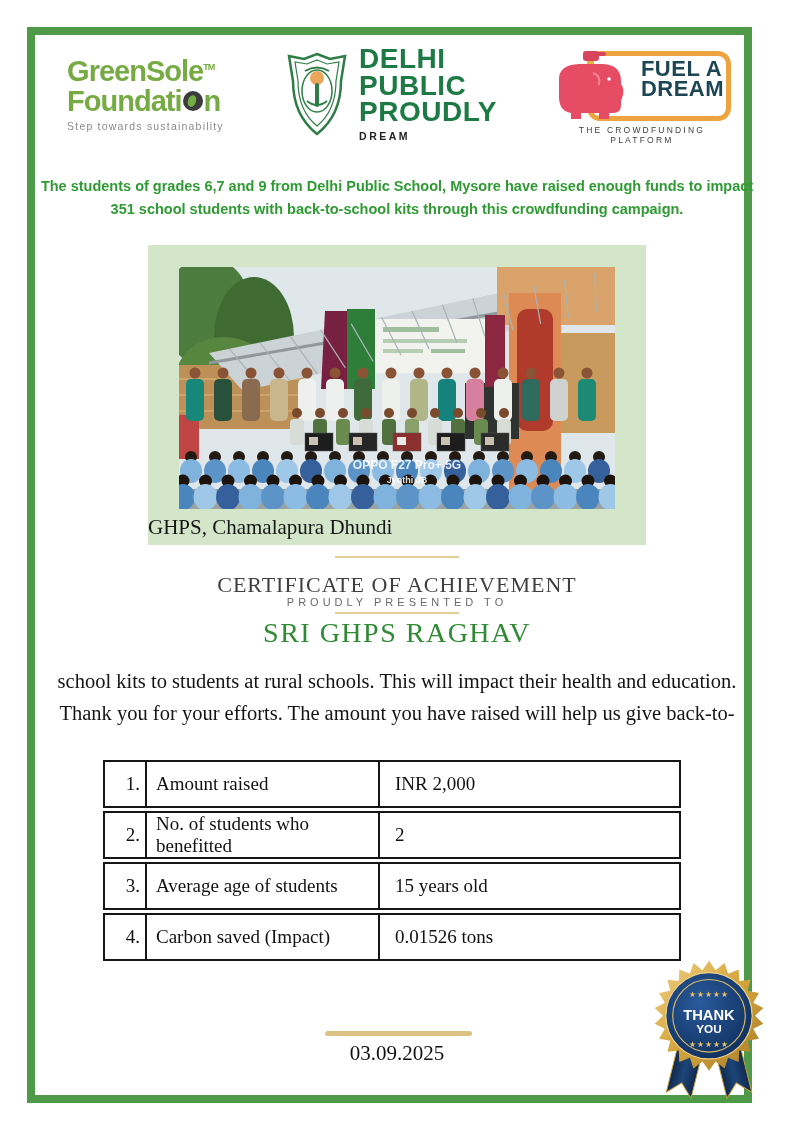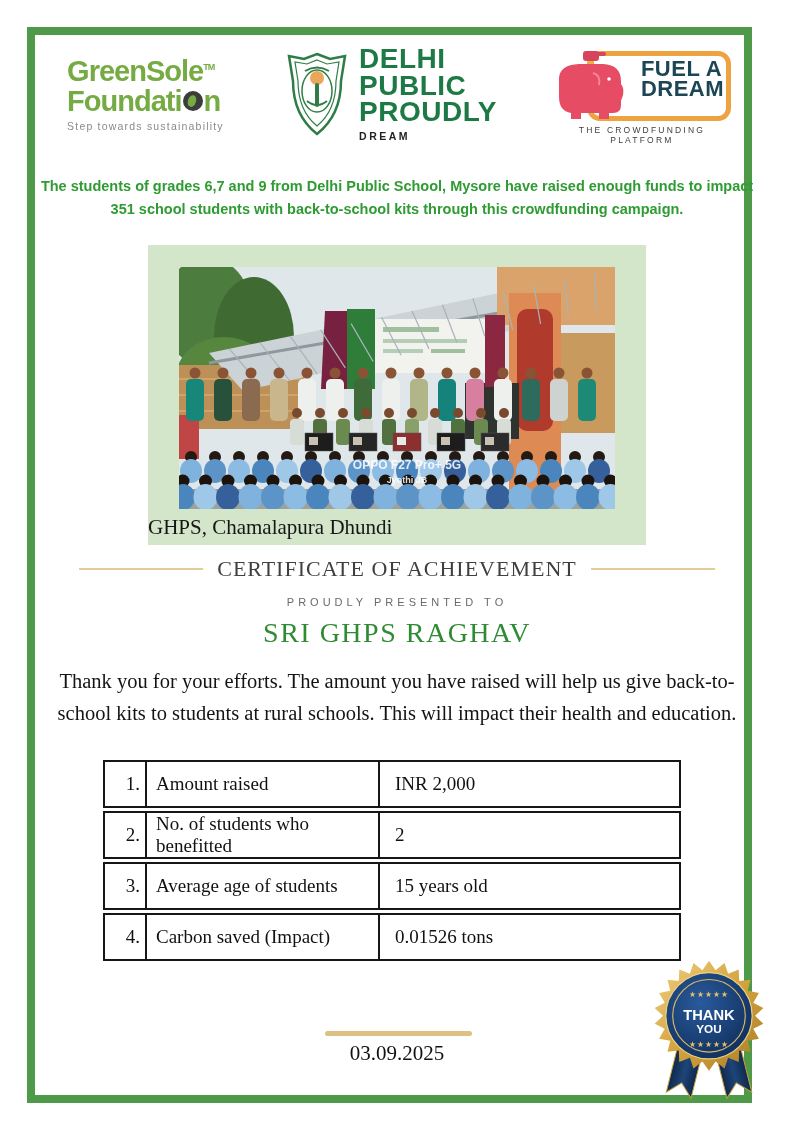--- a/index.html
+++ b/index.html
@@ -36,21 +36,21 @@
          font-family:"Liberation Sans",sans-serif;font-weight:bold;font-size:14.5px;
          color:#2f9b33;line-height:1.6;}
   
   .photo-frame{position:absolute;left:148px;top:245px;width:498px;height:300px;background:#d3e6c9;}
   .photo{position:absolute;left:31px;top:22px;width:436px;height:242px;overflow:hidden;background:#dfe7ea;}
   .photo-caption{position:absolute;left:0;top:270px;width:498px;text-align:left;
                  font-size:21px;color:#161616;}
   .wm{font-family:"Liberation Sans",sans-serif;font-weight:bold;fill:#ffffff;opacity:0.85;}
   
   .title-row{position:absolute;left:0;top:556px;width:794px;display:flex;justify-content:center;
-             align-items:center;gap:14px;}
+             align-items:center;gap:14px;flex-direction:column;}
   .title-line{width:124px;height:2px;background:#e3cc96;}
   .cert-title{font-size:22px;letter-spacing:1px;color:#3f3f3f;}
   .presented{position:absolute;left:0;top:596px;width:794px;text-align:center;
              font-family:"Liberation Sans",sans-serif;font-size:11px;letter-spacing:4px;color:#6a6a6a;}
   .recipient{position:absolute;left:0;top:617px;width:794px;text-align:center;
              font-size:28px;letter-spacing:1.5px;color:#2f8b33;}
   .message{position:absolute;left:0;top:666px;width:794px;text-align:center;
            font-size:20.5px;color:#141414;line-height:1.55;}
   .message div{white-space:nowrap;}
   
@@ -322,22 +322,22 @@
   </div>
 
   <div class="title-row">
     <div class="title-line"></div>
     <div class="cert-title">CERTIFICATE OF ACHIEVEMENT</div>
     <div class="title-line"></div>
   </div>
   <div class="presented">PROUDLY PRESENTED TO</div>
   <div class="recipient">SRI GHPS RAGHAV</div>
   <div class="message">
+    <div>school kits to students at rural schools. This will impact their health and education.</div>
     <div>Thank you for your efforts. The amount you have raised will help us give back-to-</div>
-    <div>school kits to students at rural schools. This will impact their health and education.</div>
   </div>
 
   <div class="impact-table">
     <div class="t-row">
       <div class="t-num">1.</div>
       <div class="t-label">Amount raised</div>
       <div class="t-value">INR 2,000</div>
     </div>
     <div class="t-row">
       <div class="t-num">2.</div>

